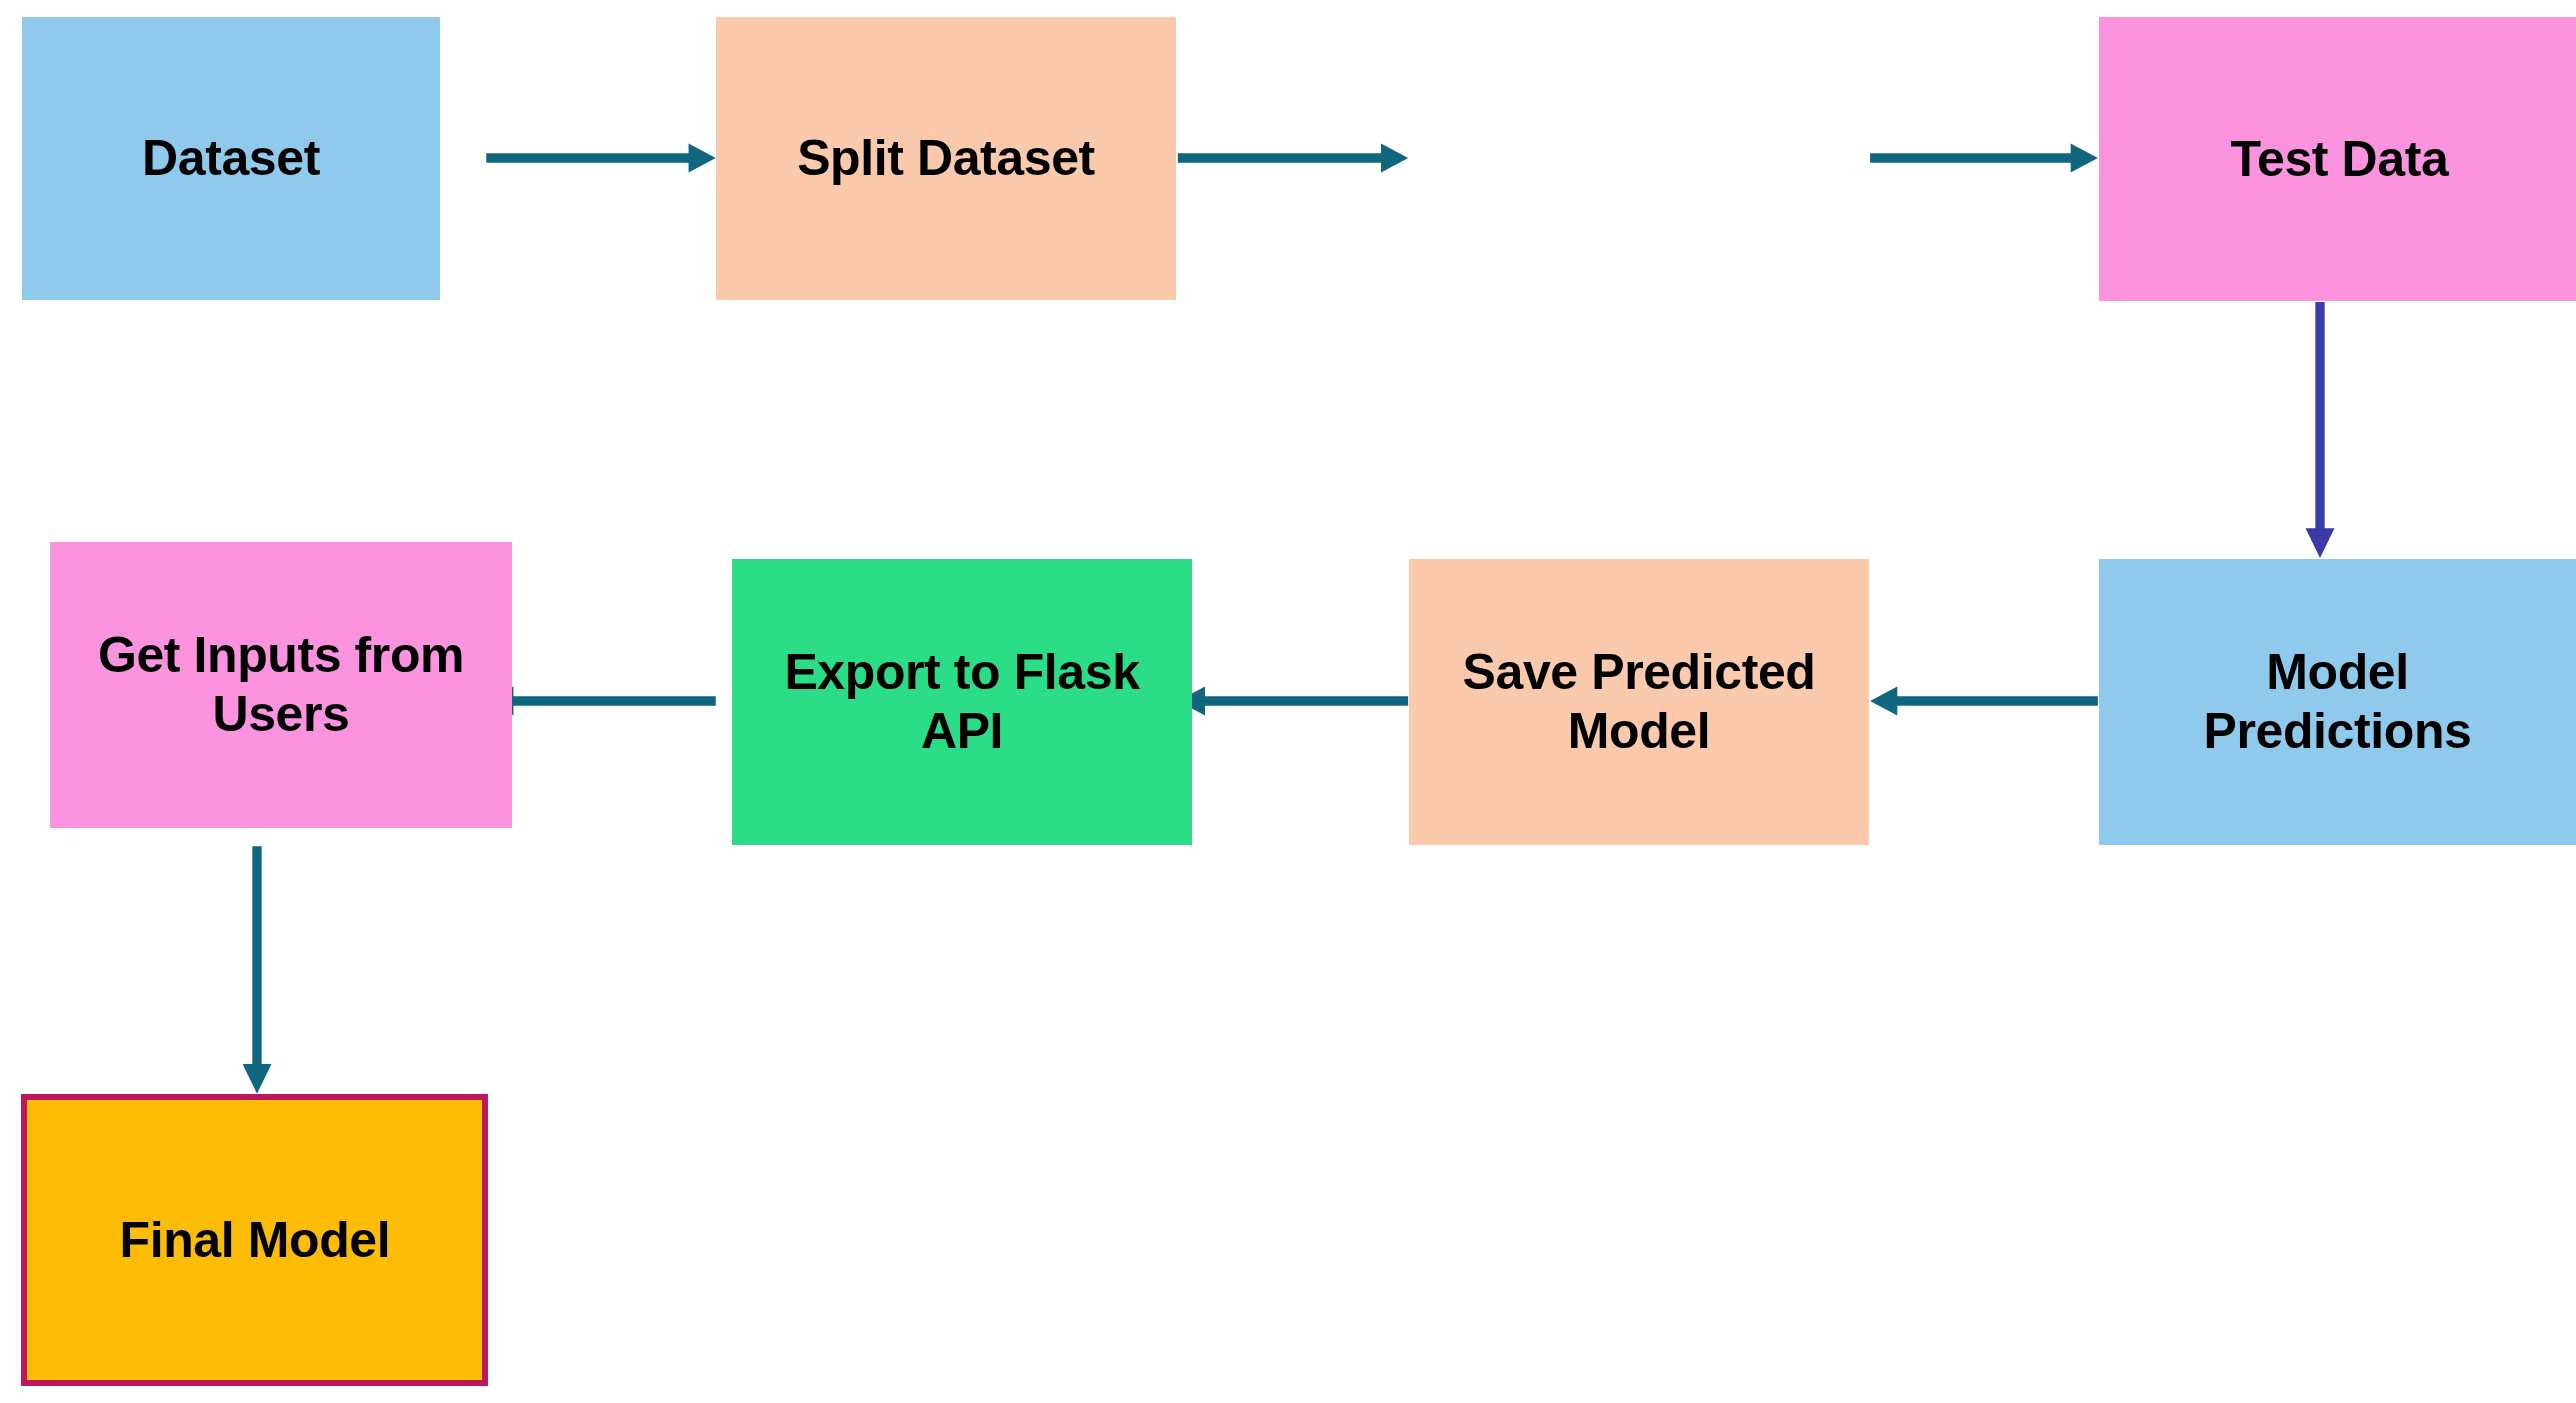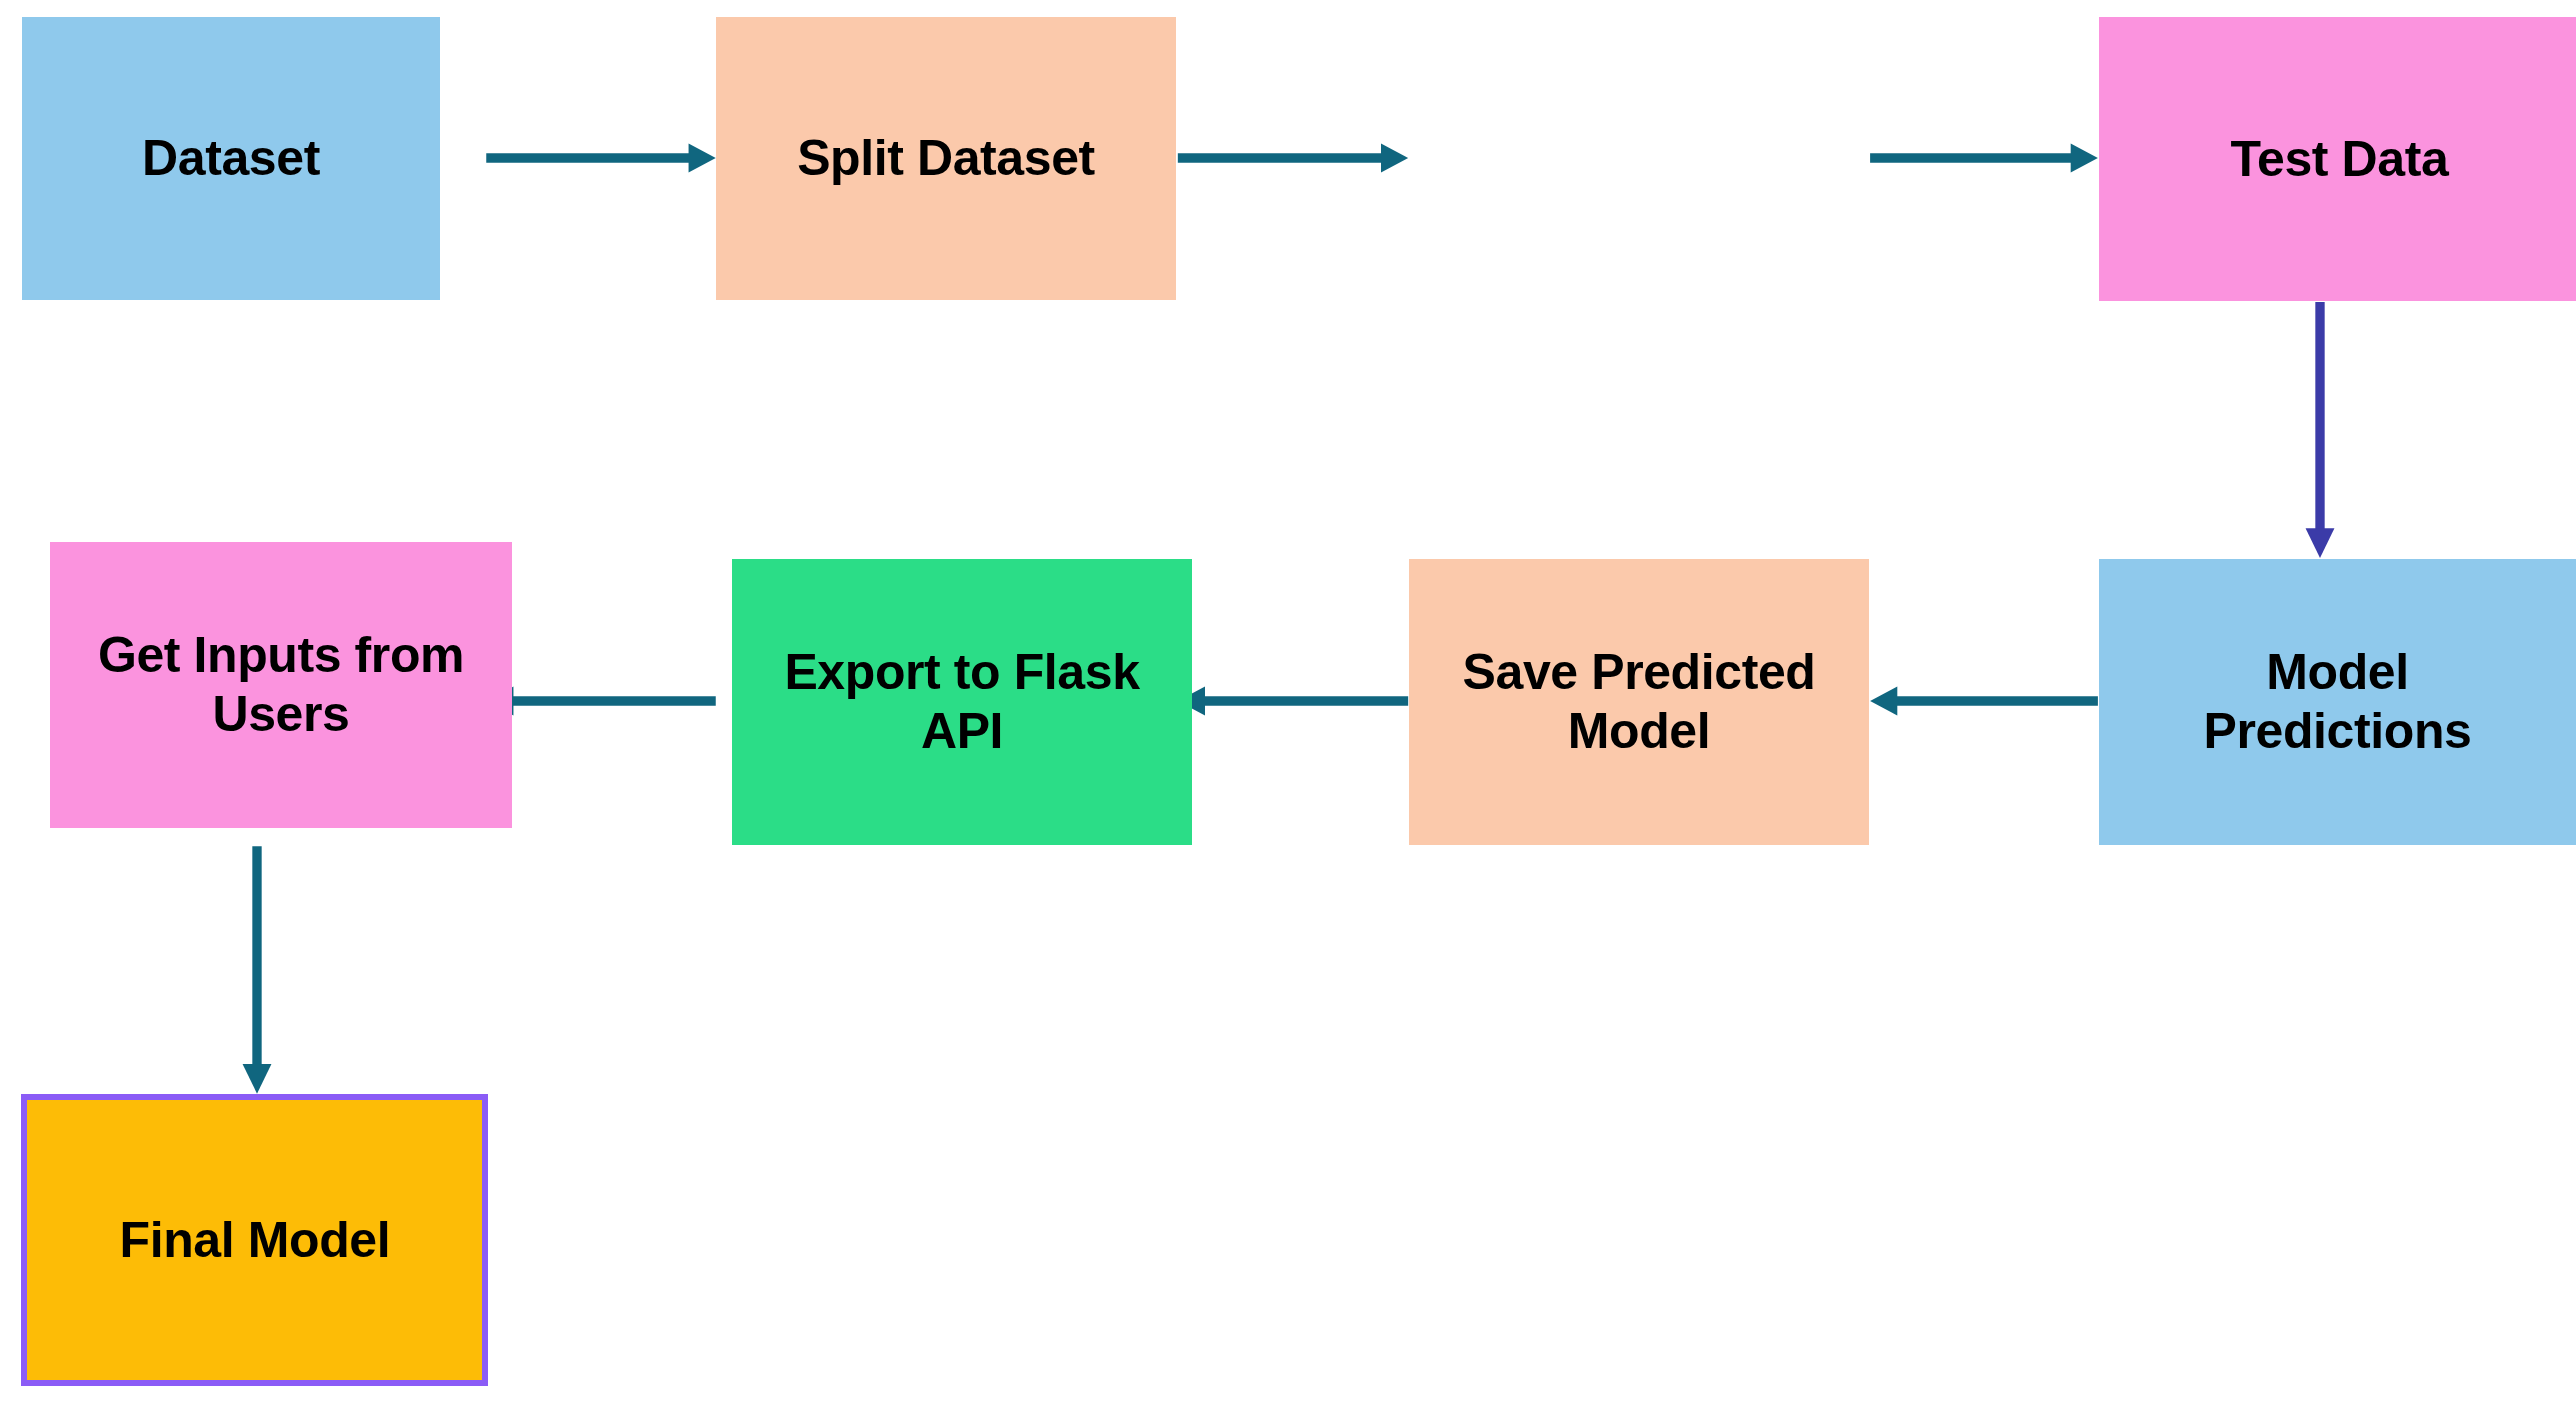--- a/index.html
+++ b/index.html
@@ -46,21 +46,21 @@
 
   
   #node-get-inputs       { left: 22px;   top: 542px; width: 462px; height: 286px; margin-left: 28px; }
   #node-export-flask     { left: 716px;  top: 559px; width: 460px; height: 286px; margin-left: 16px; }
   #node-save-model       { left: 1409px; top: 559px; width: 460px; height: 286px; }
   #node-make-predictions { left: 2099px; top: 559px; width: 477px; height: 286px; }
 
   
   #node-final-model {
     left: 21.4px; top: 1094px; width: 467px; height: 292px;
-    border: 6px solid #8b5cf6;
+    border: 6px solid #be185d;
   }
 
   .edge {
     position: absolute;
     overflow: visible;
   }
   .edge svg { display: block; overflow: visible; }
 </style>
 </head>
 <body>

